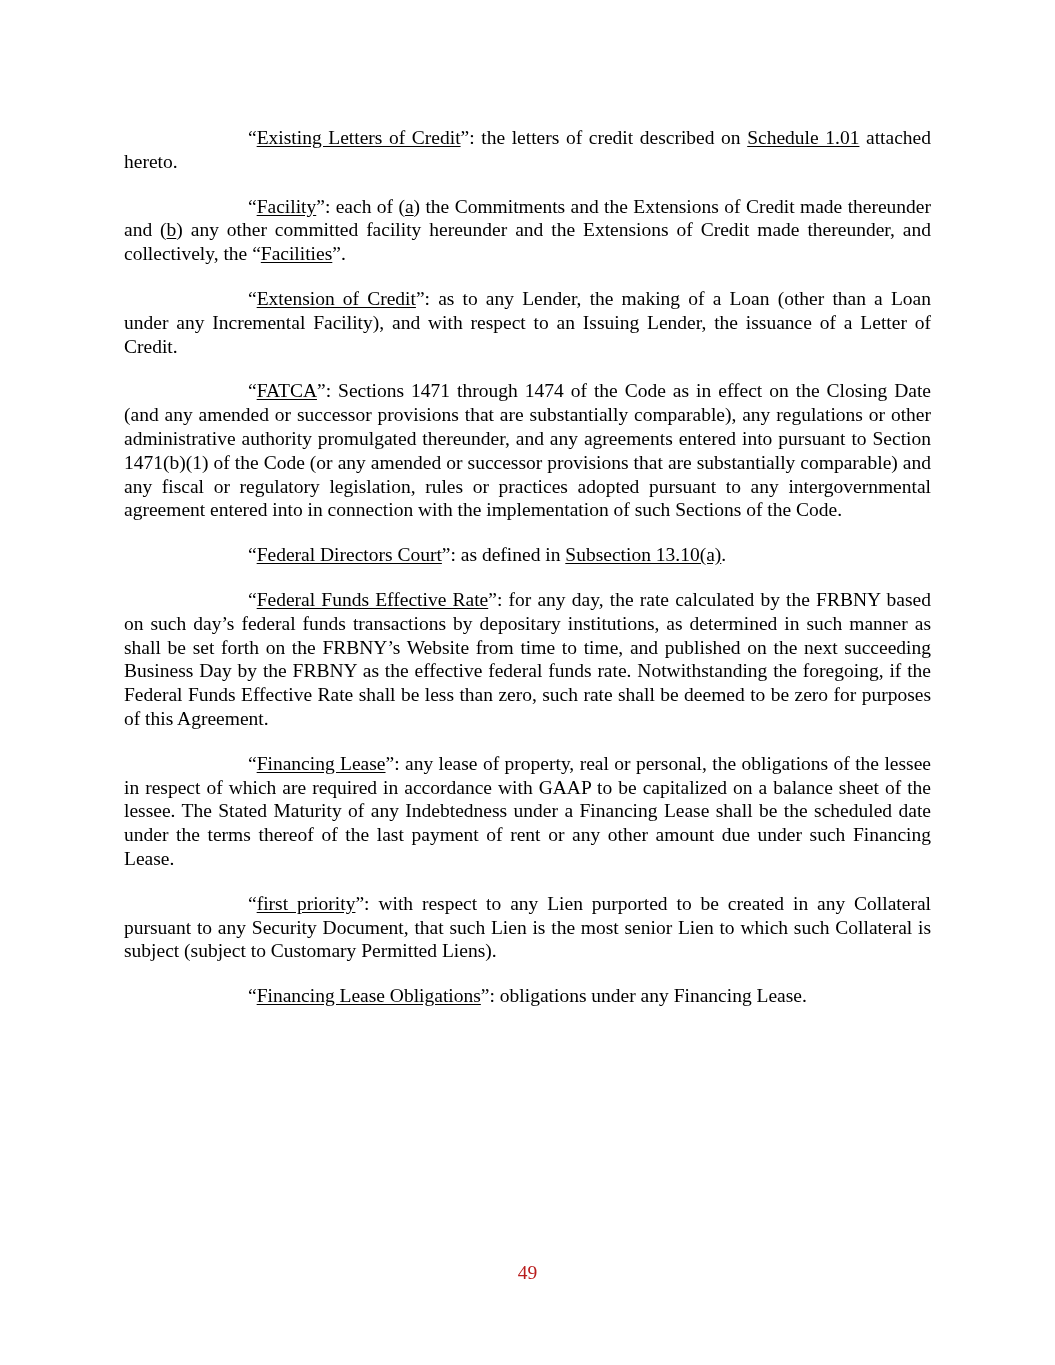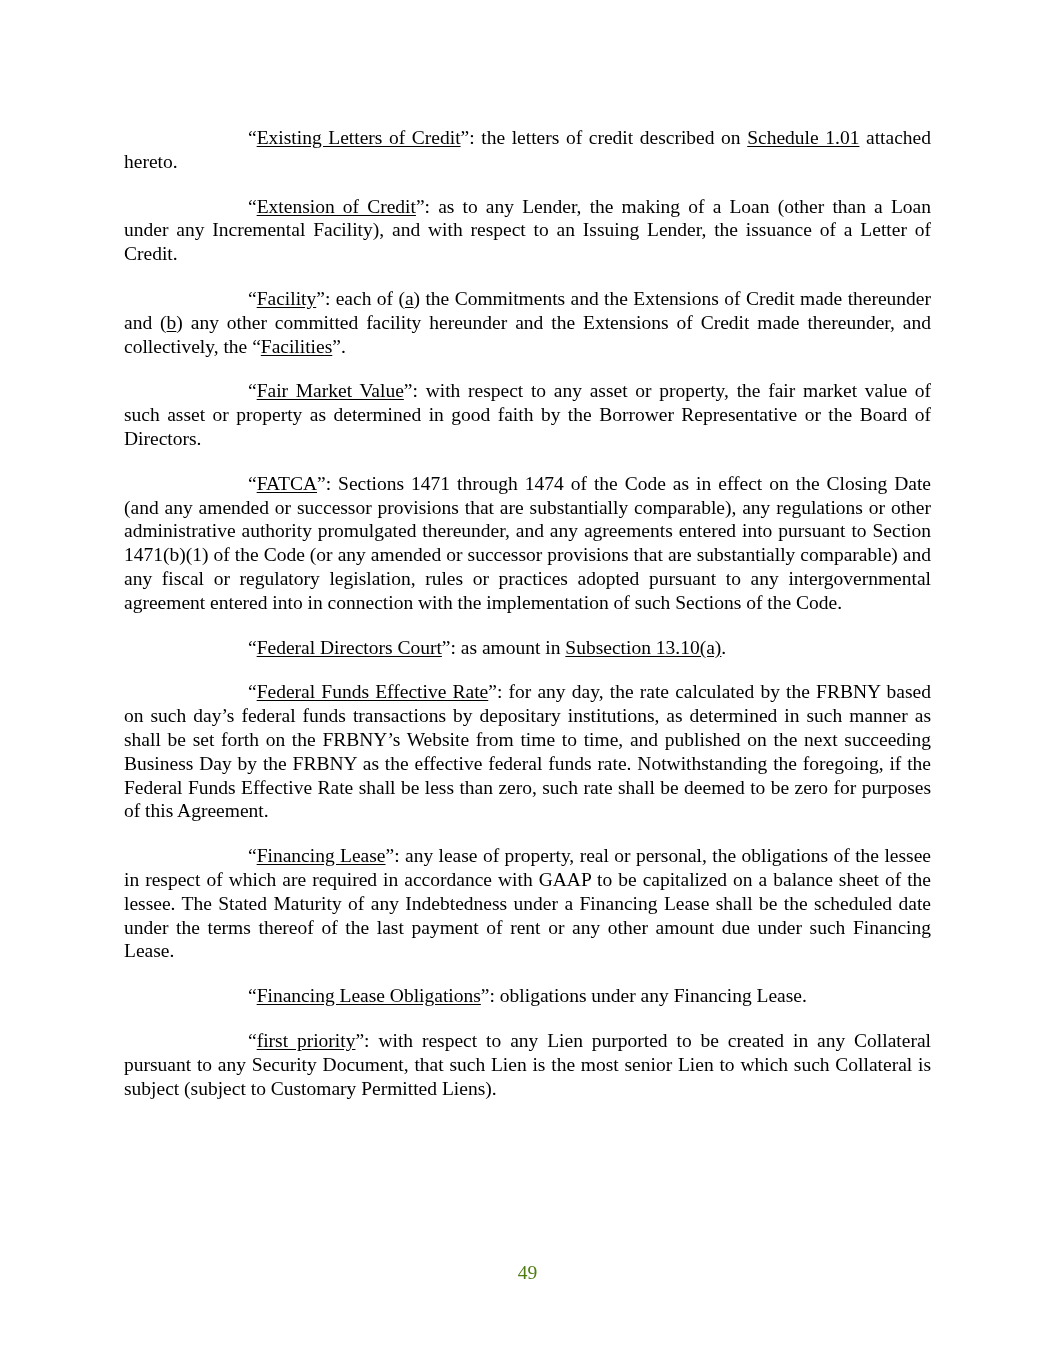--- a/index.html
+++ b/index.html
@@ -30,33 +30,32 @@
     text-underline-offset: 2px;
   }
   .page-number {
     position: absolute;
     bottom: 80px;
     left: 0;
     right: 0;
     text-align: center;
     font-family: "Liberation Serif", "DejaVu Serif", serif;
     font-size: 19.5px;
-    color: #4d7c0f;
+    color: #b91c1c;
   }
 </style>
 </head>
 <body>
 
 <div class="page">
   <div class="doc-body">
       <p class="para"><span>“</span><span class="u">Existing Letters of Credit</span><span>”:  the letters of credit described on </span><span class="u">Schedule 1.01</span><span> attached hereto.</span></p>
+      <p class="para"><span>“</span><span class="u">Facility</span><span>”:  each of (</span><span class="u">a</span><span>) the Commitments and the Extensions of Credit made thereunder and (</span><span class="u">b</span><span>) any other committed facility hereunder and the Extensions of Credit made thereunder, and collectively, the “</span><span class="u">Facilities</span><span>”.</span></p>
       <p class="para"><span>“</span><span class="u">Extension of Credit</span><span>”:  as to any Lender, the making of a Loan (other than a Loan under any Incremental Facility), and with respect to an Issuing Lender, the issuance of a Letter of Credit.</span></p>
-      <p class="para"><span>“</span><span class="u">Facility</span><span>”:  each of (</span><span class="u">a</span><span>) the Commitments and the Extensions of Credit made thereunder and (</span><span class="u">b</span><span>) any other committed facility hereunder and the Extensions of Credit made thereunder, and collectively, the “</span><span class="u">Facilities</span><span>”.</span></p>
-      <p class="para"><span>“</span><span class="u">Fair Market Value</span><span>”:  with respect to any asset or property, the fair market value of such asset or property as determined in good faith by the Borrower Representative or the Board of Directors.</span></p>
       <p class="para"><span>“</span><span class="u">FATCA</span><span>”:  Sections 1471 through 1474 of the Code as in effect on the Closing Date (and any amended or successor provisions that are substantially comparable), any regulations or other administrative authority promulgated thereunder, and any agreements entered into pursuant to Section 1471(b)(1) of the Code (or any amended or successor provisions that are substantially comparable) and any fiscal or regulatory legislation, rules or practices adopted pursuant to any intergovernmental agreement entered into in connection with the implementation of such Sections of the Code.</span></p>
-      <p class="para"><span>“</span><span class="u">Federal Directors Court</span><span>”:  as amount in </span><span class="u">Subsection 13.10(a)</span><span>.</span></p>
+      <p class="para"><span>“</span><span class="u">Federal Directors Court</span><span>”:  as defined in </span><span class="u">Subsection 13.10(a)</span><span>.</span></p>
       <p class="para"><span>“</span><span class="u">Federal Funds Effective Rate</span><span>”:  for any day, the rate calculated by the FRBNY based on such day’s federal funds transactions by depositary institutions, as determined in such manner as shall be set forth on the FRBNY’s Website from time to time, and published on the next succeeding Business Day by the FRBNY as the effective federal funds rate.  Notwithstanding the foregoing, if the Federal Funds Effective Rate shall be less than zero, such rate shall be deemed to be zero for purposes of this Agreement.</span></p>
       <p class="para"><span>“</span><span class="u">Financing Lease</span><span>”:  any lease of property, real or personal, the obligations of the lessee in respect of which are required in accordance with GAAP to be capitalized on a balance sheet of the lessee.  The Stated Maturity of any Indebtedness under a Financing Lease shall be the scheduled date under the terms thereof of the last payment of rent or any other amount due under such Financing Lease.</span></p>
+      <p class="para"><span>“</span><span class="u">first priority</span><span>”:  with respect to any Lien purported to be created in any Collateral pursuant to any Security Document, that such Lien is the most senior Lien to which such Collateral is subject (subject to Customary Permitted Liens).</span></p>
       <p class="para"><span>“</span><span class="u">Financing Lease Obligations</span><span>”:  obligations under any Financing Lease.</span></p>
-      <p class="para"><span>“</span><span class="u">first priority</span><span>”:  with respect to any Lien purported to be created in any Collateral pursuant to any Security Document, that such Lien is the most senior Lien to which such Collateral is subject (subject to Customary Permitted Liens).</span></p>
     </div>
   <div class="page-number">49</div>
 </div>
 
 </body></html>

